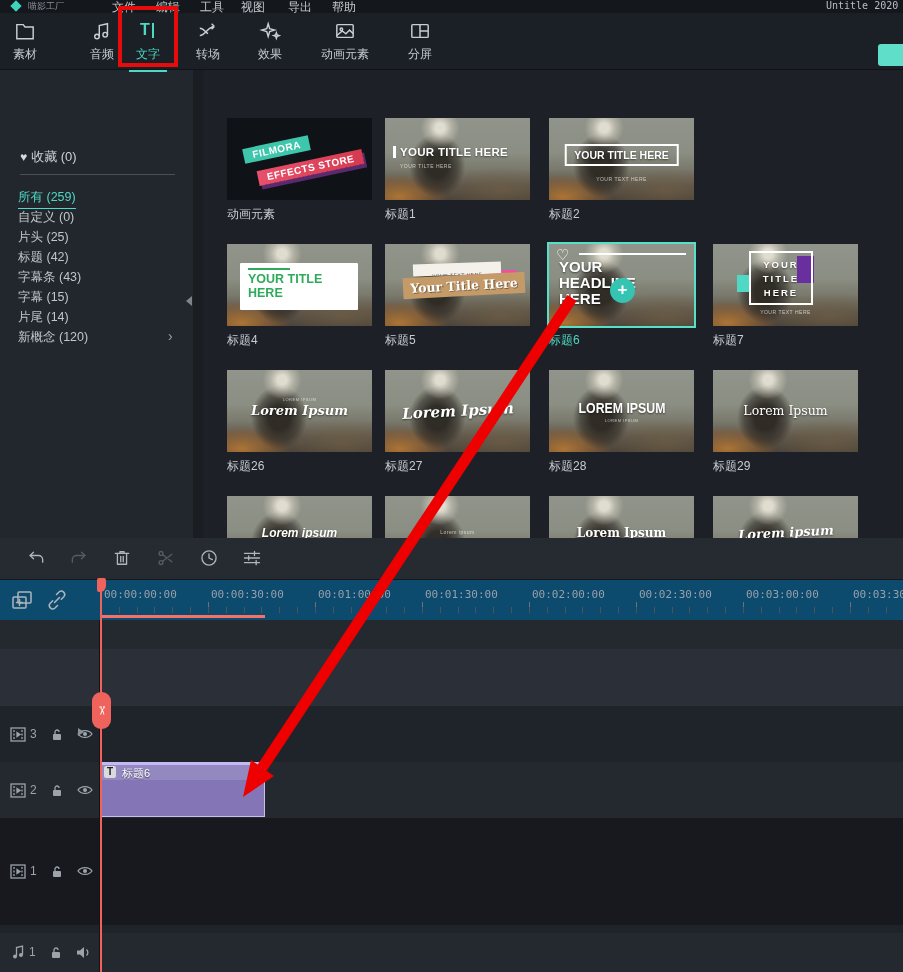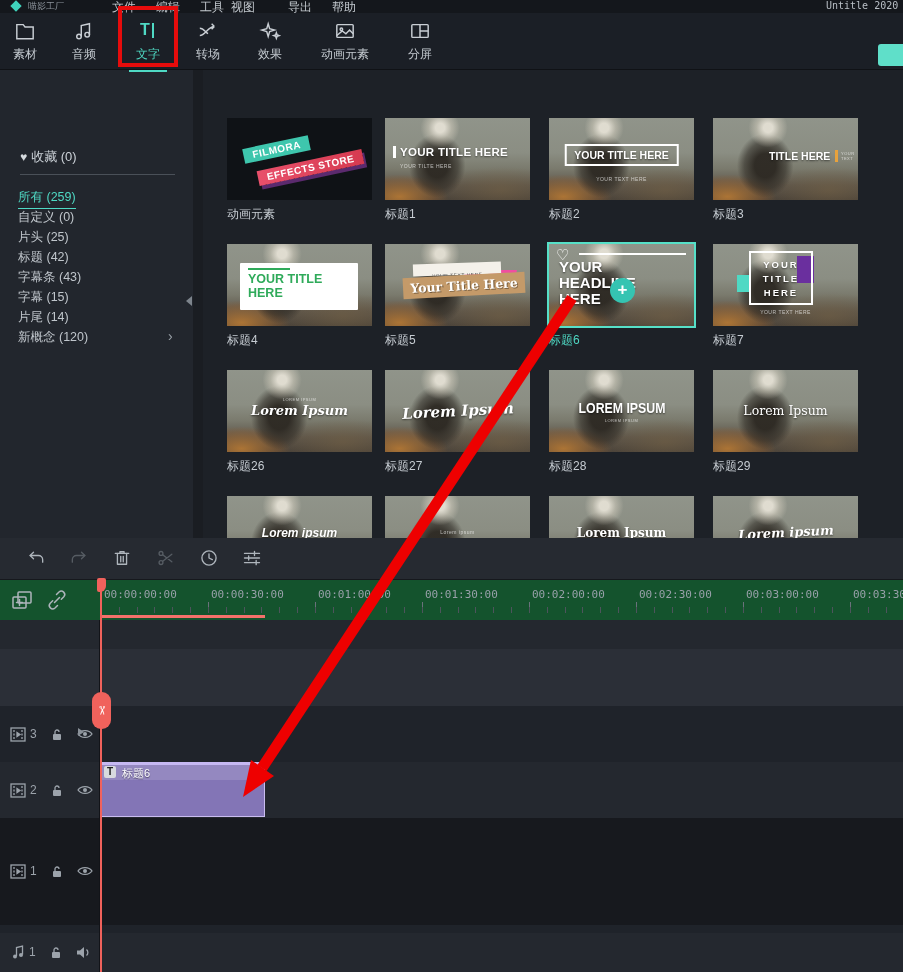--- a/index.html
+++ b/index.html
@@ -70,21 +70,21 @@
   .t6-line { position:absolute; left:30px; top:9px; width:107px; height:2px; background:#fff; }
   .t6-plus { position:absolute; left:61px; top:34px; width:25px; height:25px; border-radius:50%; background:#35c4b2; color:#fff; font-size:17px; line-height:24px; text-align:center; font-weight:bold; }
 
   
   .timeline { position:absolute; left:0; top:538px; width:903px; height:434px; background:#23272e; z-index:3; }
   .tl-toolbar { position:absolute; left:0; top:0; width:903px; height:42px; background:#262a31; border-bottom:1px solid #16181d; }
   .tl-btn { position:absolute; top:10px; width:22px; height:22px; }
   .tl-btn svg { stroke:#aeb5bc; fill:none; stroke-width:1.6; stroke-linecap:round; stroke-linejoin:round; }
   .tl-btn.dim svg { stroke:#565c63; }
 
-  .tl-header { position:absolute; left:0; top:42px; width:903px; height:40px; background:#14532d;padding-left:23px; }
+  .tl-header { position:absolute; left:0; top:42px; width:903px; height:40px; background:#0c4a6e;padding-left:23px; }
   .hdr-btn { position:absolute; top:8px; }
   .hdr-btn svg { stroke:#aeb5bc; fill:none; stroke-width:1.5; stroke-linecap:round; }
   .ruler-label { position:absolute; top:8px; font-size:11px; color:#98a0a9; font-family:"DejaVu Sans Mono",monospace; white-space:nowrap; }
   .ticks-minor { position:absolute; left:101px; top:27px; width:802px; height:6px;
       background:repeating-linear-gradient(90deg,#4d545c 0 1px,transparent 1px 17.83px); }
   .ticks-major { position:absolute; left:101px; top:22px; width:802px; height:11px;
       background:repeating-linear-gradient(90deg,#6a727b 0 1px,transparent 1px 107px); }
   .render-bar { position:absolute; left:100px; top:77px; width:165px; height:3px; background:#f4716a; }
 
   .band { position:absolute; left:0; width:903px; }
@@ -117,34 +117,34 @@
 <body>
 
 <div id="app">
 
   <div class="menubar">
     <div class="logo-diamond"></div>
     <span class="brand">喵影工厂</span>
     <span class="menu-item" style="left:112px">文件</span>
     <span class="menu-item" style="left:156px">编辑</span>
     <span class="menu-item" style="left:200px">工具</span>
-    <span class="menu-item" style="left:231px">视图</span>
+    <span class="menu-item" style="left:241px">视图</span>
     <span class="menu-item" style="left:288px">导出</span>
     <span class="menu-item" style="left:332px">帮助</span>
     <span class="proj-title">Untitle 2020 05 14 2</span>
   </div>
 
   <div class="tabbar">
     <div class="tab" style="left:4px;width:42px">
       <span class="ticon"><svg width="22" height="20" viewBox="0 0 24 22">
             <path d="M3 6 V4 h7 l2 2.5 h9 v13 H3 z"></path>
           </svg></span>
       <span class="tlabel">素材</span>
     </div>
-    <div class="tab" style="left:63px;width:42px">
+    <div class="tab" style="left:81px;width:42px">
       <span class="ticon"><svg width="22" height="20" viewBox="0 0 24 22">
             <path d="M9 17 V5 l9 -2 v12"></path>
             <circle cx="6.5" cy="17" r="2.5"></circle>
             <circle cx="15.5" cy="15" r="2.5"></circle>
           </svg></span>
       <span class="tlabel">音频</span>
     </div>
     <div class="tab active" style="left:127px;width:42px">
       <span class="ticon text-glyph">T|</span>
       <span class="tlabel">文字</span>
@@ -213,27 +213,20 @@
       </div>
       <div class="card-label">标题1</div>
     </div>
     <div class="card" style="left:346px;top:48px">
       <div class="thumb photo">
         <div class="ov shadowed" style="left:50%;top:26px;transform:translateX(-50%);border:2px solid #fff;padding:3px 8px;font-weight:bold;font-size:10.5px;white-space:nowrap">YOUR TITLE HERE</div>
         <div class="ov tinytxt" style="left:50%;top:58px;transform:translateX(-50%)">YOUR TEXT HERE</div>
       </div>
       <div class="card-label">标题2</div>
     </div>
-    <div class="card" style="left:510px;top:48px">
-      <div class="thumb photo">
-        <div class="ov shadowed" style="left:56px;top:32px;font-weight:bold;font-size:10.5px;border-right:3px solid #e8a23c;padding-right:5px;white-space:nowrap">TITLE HERE</div>
-        <div class="ov tinytxt" style="left:128px;top:33px;font-size:4px;width:14px">YOUR TEXT</div>
-      </div>
-      <div class="card-label">标题3</div>
-    </div>
 
     <div class="card" style="left:24px;top:174px">
       <div class="thumb photo">
         <div class="ov" style="left:13px;top:19px;width:118px;height:47px;background:#fff;border-radius:1px">
           <div style="position:absolute;left:8px;top:5px;width:42px;height:2px;background:#2faa5a"></div>
           <div style="position:absolute;left:8px;top:10px;width:92px;color:#2faa5a;font-weight:bold;font-size:12.5px;line-height:1.1">YOUR TITLE HERE</div>
         </div>
       </div>
       <div class="card-label">标题4</div>
     </div>

